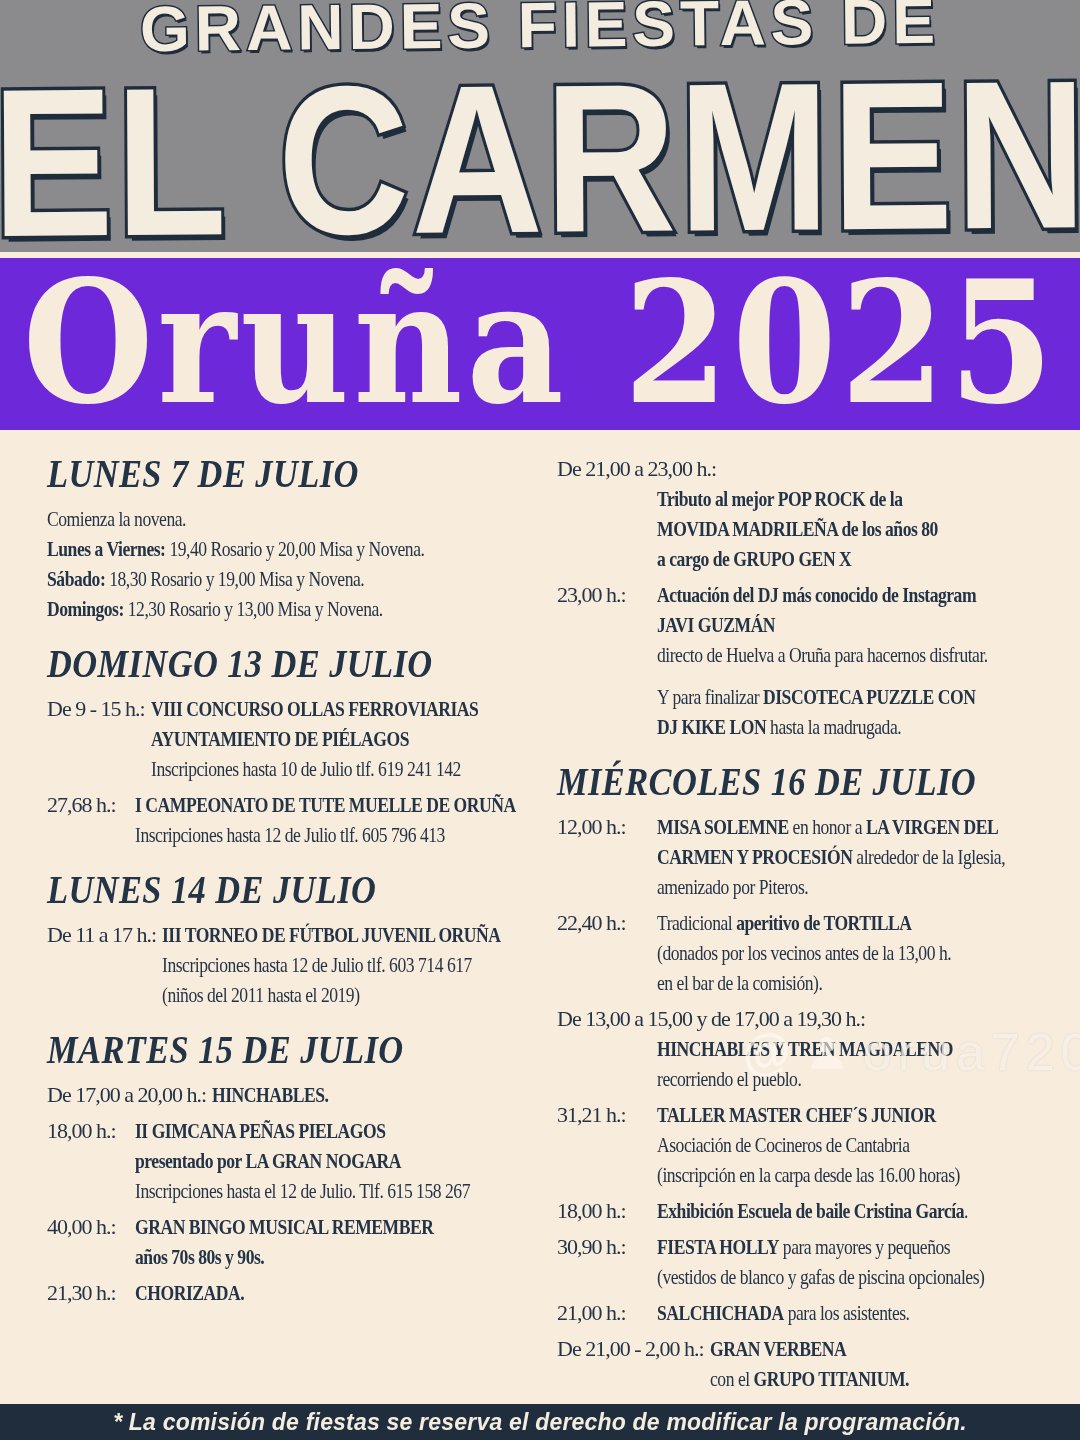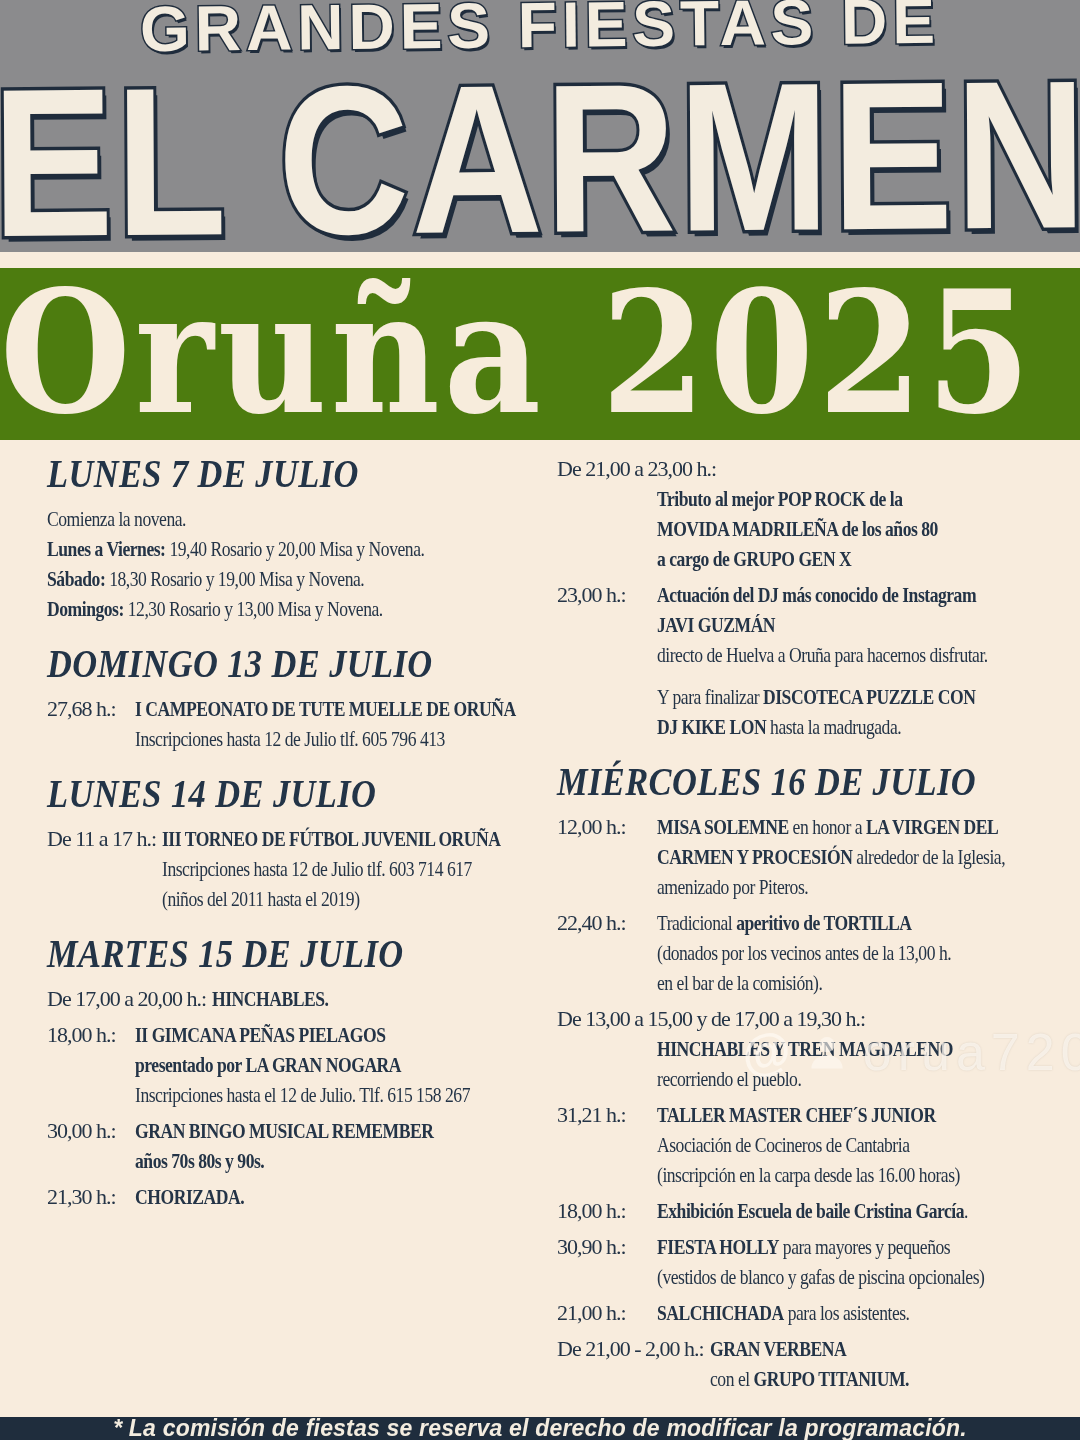--- a/index.html
+++ b/index.html
@@ -23,22 +23,22 @@
     height:196px;display:flex;align-items:center;justify-content:center;
   }
   .big-title span{
     display:inline-block;font-size:182px;font-weight:700;letter-spacing:2px;white-space:nowrap;
     color:#f3ecdf;-webkit-text-stroke:6px #1f2c3c;paint-order:stroke fill;
     text-shadow:4px 5px 0 #1f2c3c;line-height:1;
     transform:scale(1.0,1.16) rotate(-0.4deg);transform-origin:50% 55%;
   }
   
   .navy-band{
-    position:absolute;left:0;top:268px;width:1080px;height:172px;
-    background:#4d7c0f;display:flex;align-items:center;justify-content:flex-start;
+    position:absolute;left:0;top:258px;width:1080px;height:172px;
+    background:#6d28d9;display:flex;align-items:center;justify-content:center;
   }
   .year-title{
     font-family:"DejaVu Serif",serif;font-weight:700;font-size:150px;line-height:1;
     color:#f7ecdc;letter-spacing:4px;white-space:nowrap;
     transform:scaleY(1.12);transform-origin:50% 60%;
   }
   
   .body{
     position:absolute;left:0;top:430px;width:1080px;height:974px;
     padding:24px 25px 0 47px;box-sizing:border-box;
@@ -75,21 +75,21 @@
     color:rgba(255,250,242,0.72);pointer-events:none;
   }
   .watermark .at{font-size:50px;font-weight:700;transform:rotate(-8deg);}
   .watermark .wm-text{
     font-size:52px;font-weight:400;letter-spacing:6px;
     text-shadow:0 0 2px rgba(140,130,120,0.25);
   }
   .user-icon{width:44px;height:44px;opacity:0.85;}
   
   .footer{
-    position:absolute;left:0;bottom:0;width:1080px;height:23px;background:#1f2d3d;
+    position:absolute;left:0;bottom:0;width:1080px;height:36px;background:#1f2d3d;
     display:flex;align-items:center;justify-content:center;
   }
   .footer-note{
     color:#f3ecdf;font-size:23px;font-weight:700;font-style:italic;letter-spacing:0.2px;
     white-space:nowrap;
   }
   .cream-line{position:absolute;left:0;top:252px;width:1080px;height:6px;background:#f8ecdd;}
 </style>
 </head>
 <body>
@@ -115,20 +115,28 @@
           <div class="paragraph">
             <div class="line">Comienza la novena.</div>
             <div class="line"><b>Lunes a Viernes:</b> 19,40 Rosario y 20,00 Misa y Novena.</div>
             <div class="line"><b>Sábado:</b> 18,30 Rosario y 19,00 Misa y Novena.</div>
             <div class="line"><b>Domingos:</b> 12,30 Rosario y 13,00 Misa y Novena.</div>
           </div>
         </div>
         <div class="section">
           <div class="day-heading">DOMINGO 13 DE JULIO</div>
           <div class="event">
+            <div class="time">De 9 - 15 h.:</div>
+            <div class="body-lines">
+              <div class="line"><b>VIII CONCURSO OLLAS FERROVIARIAS</b></div>
+              <div class="line"><b>AYUNTAMIENTO DE PIÉLAGOS</b></div>
+              <div class="line">Inscripciones hasta 10 de Julio tlf. 619 241 142</div>
+            </div>
+          </div>
+          <div class="event">
             <div class="time">27,68 h.:</div>
             <div class="body-lines">
               <div class="line"><b>I CAMPEONATO DE TUTE MUELLE DE ORUÑA</b></div>
               <div class="line">Inscripciones hasta 12 de Julio tlf. 605 796 413</div>
             </div>
           </div>
         </div>
         <div class="section">
           <div class="day-heading">LUNES 14 DE JULIO</div>
           <div class="event">
@@ -150,21 +158,21 @@
           </div>
           <div class="event">
             <div class="time">18,00 h.:</div>
             <div class="body-lines">
               <div class="line"><b>II GIMCANA PEÑAS PIELAGOS</b></div>
               <div class="line"><b>presentado por LA GRAN NOGARA</b></div>
               <div class="line">Inscripciones hasta el 12 de Julio. Tlf. 615 158 267</div>
             </div>
           </div>
           <div class="event">
-            <div class="time">30,00 h.:</div>
+            <div class="time">40,00 h.:</div>
             <div class="body-lines">
               <div class="line"><b>GRAN BINGO MUSICAL REMEMBER</b></div>
               <div class="line"><b>años 70s 80s y 90s.</b></div>
             </div>
           </div>
           <div class="event">
             <div class="time">21,30 h.:</div>
             <div class="body-lines">
               <div class="line"><b>CHORIZADA.</b></div>
             </div>

